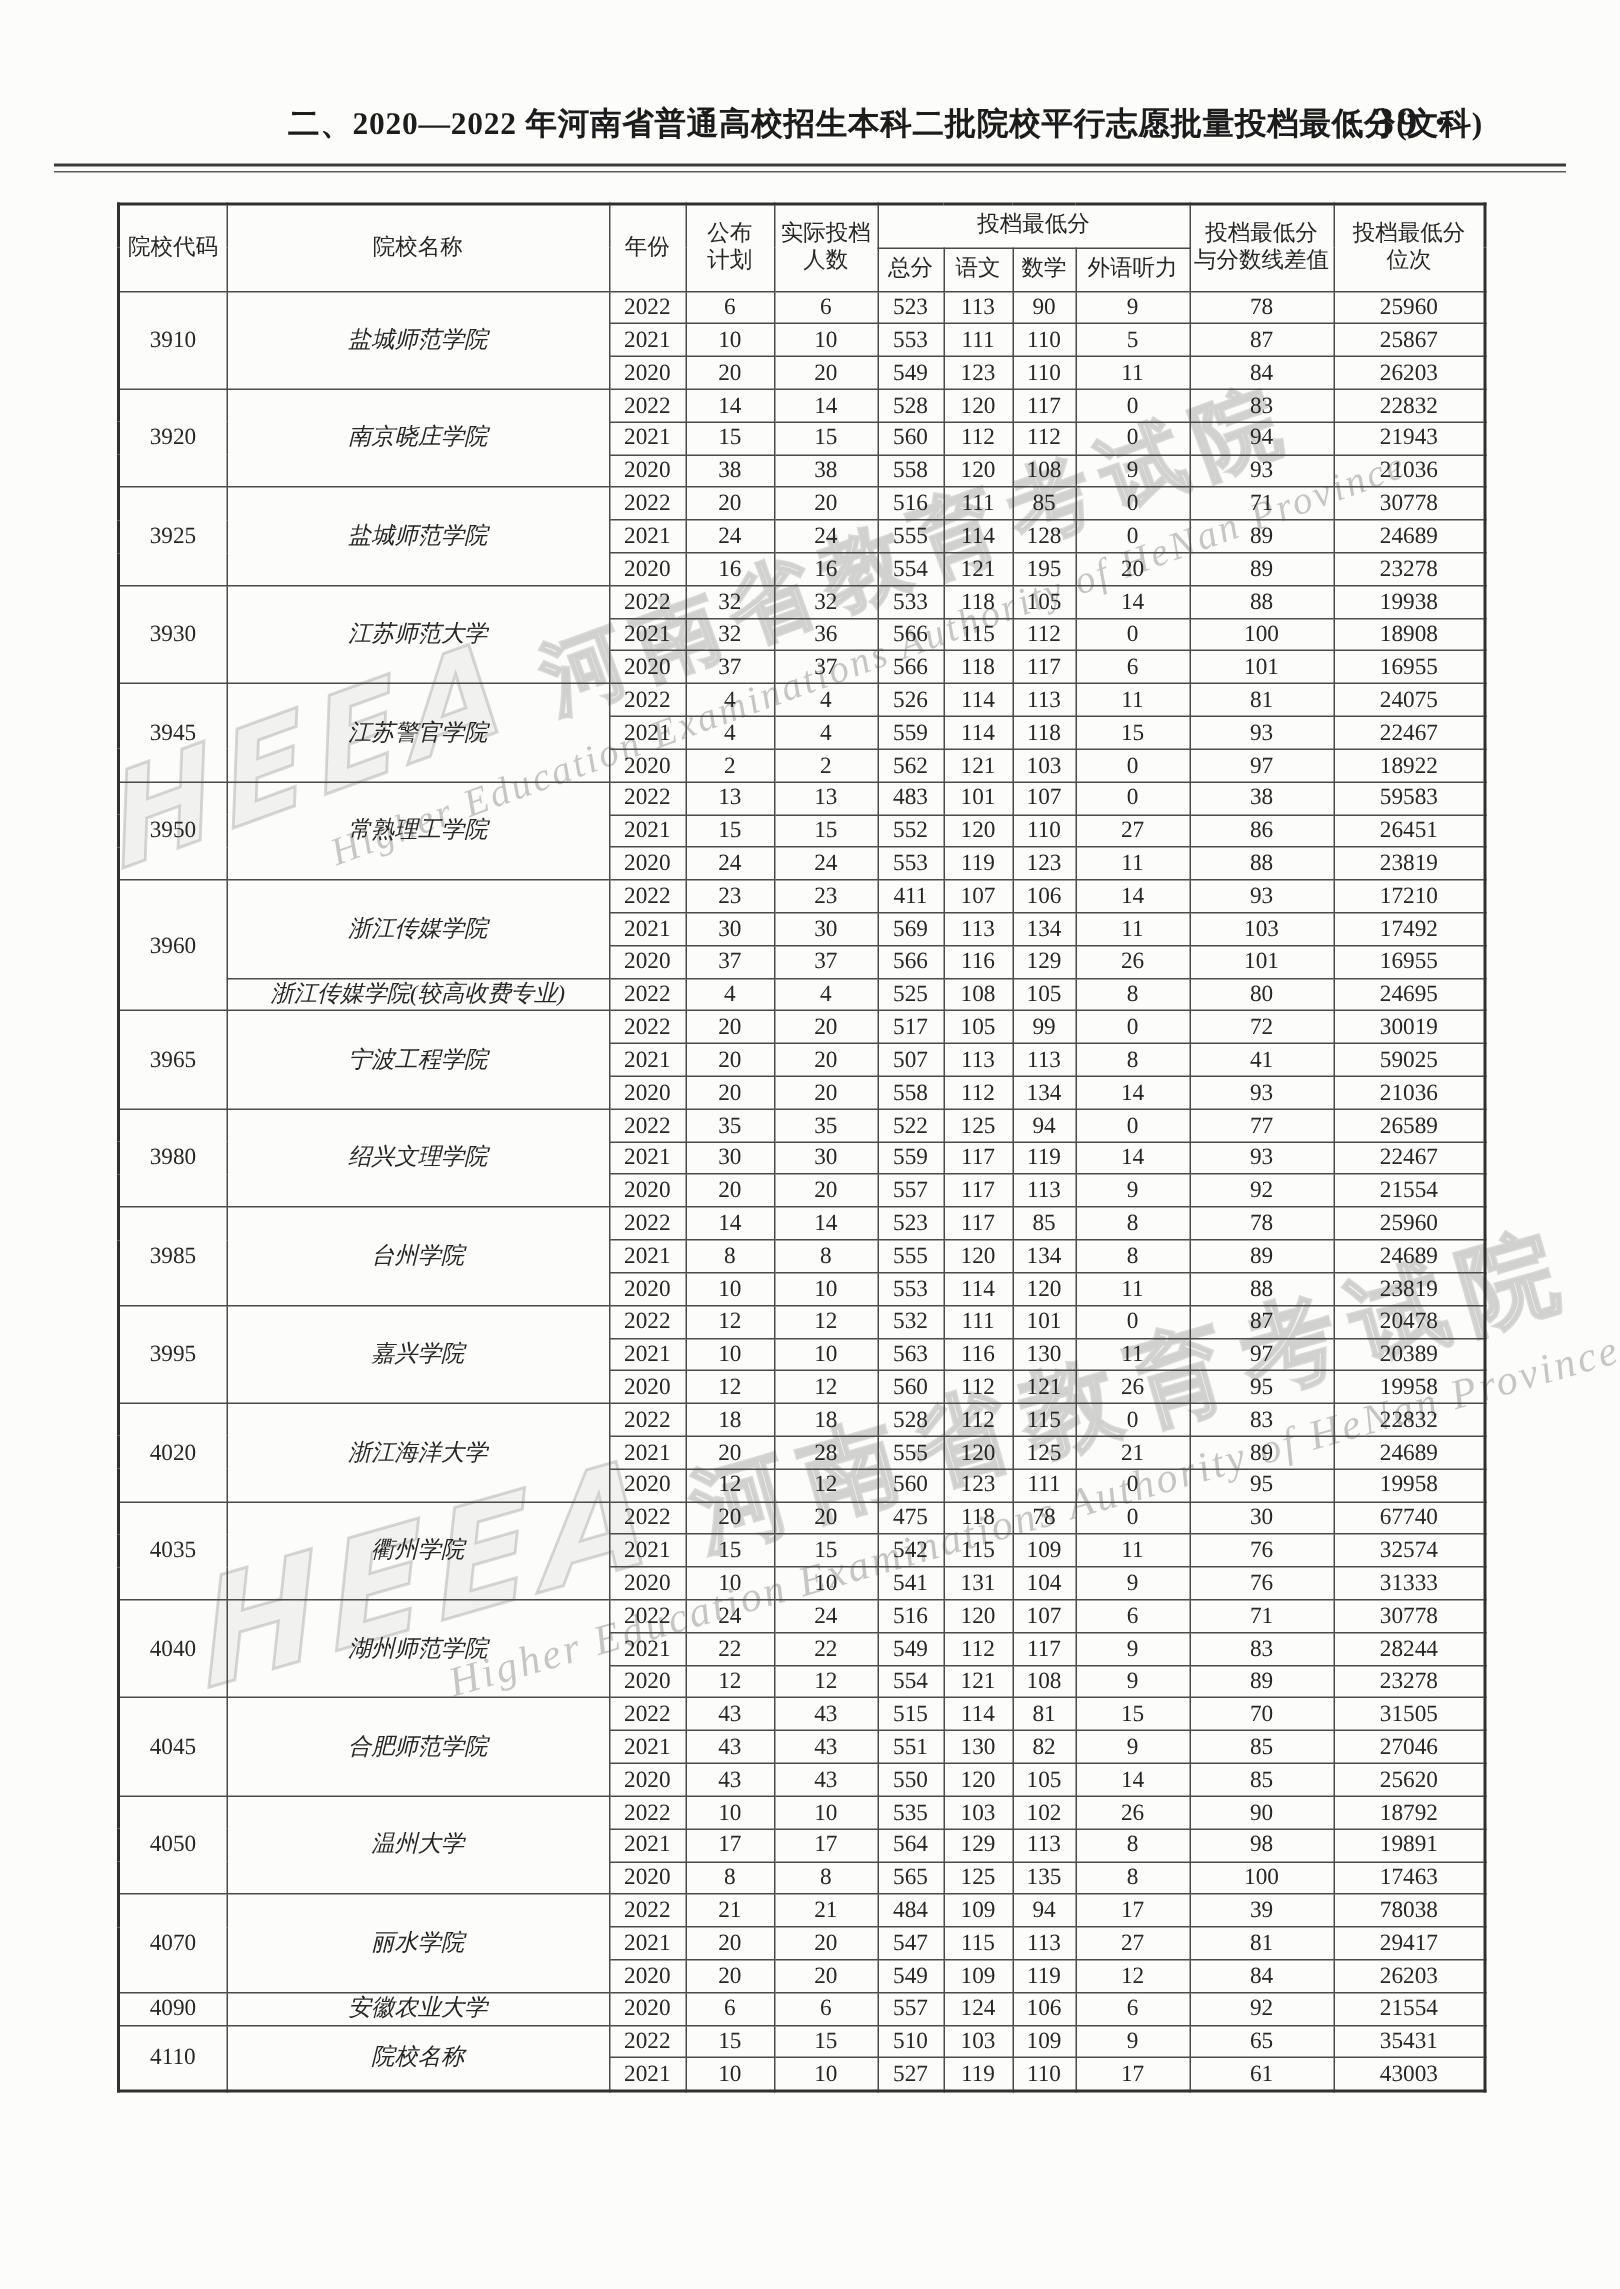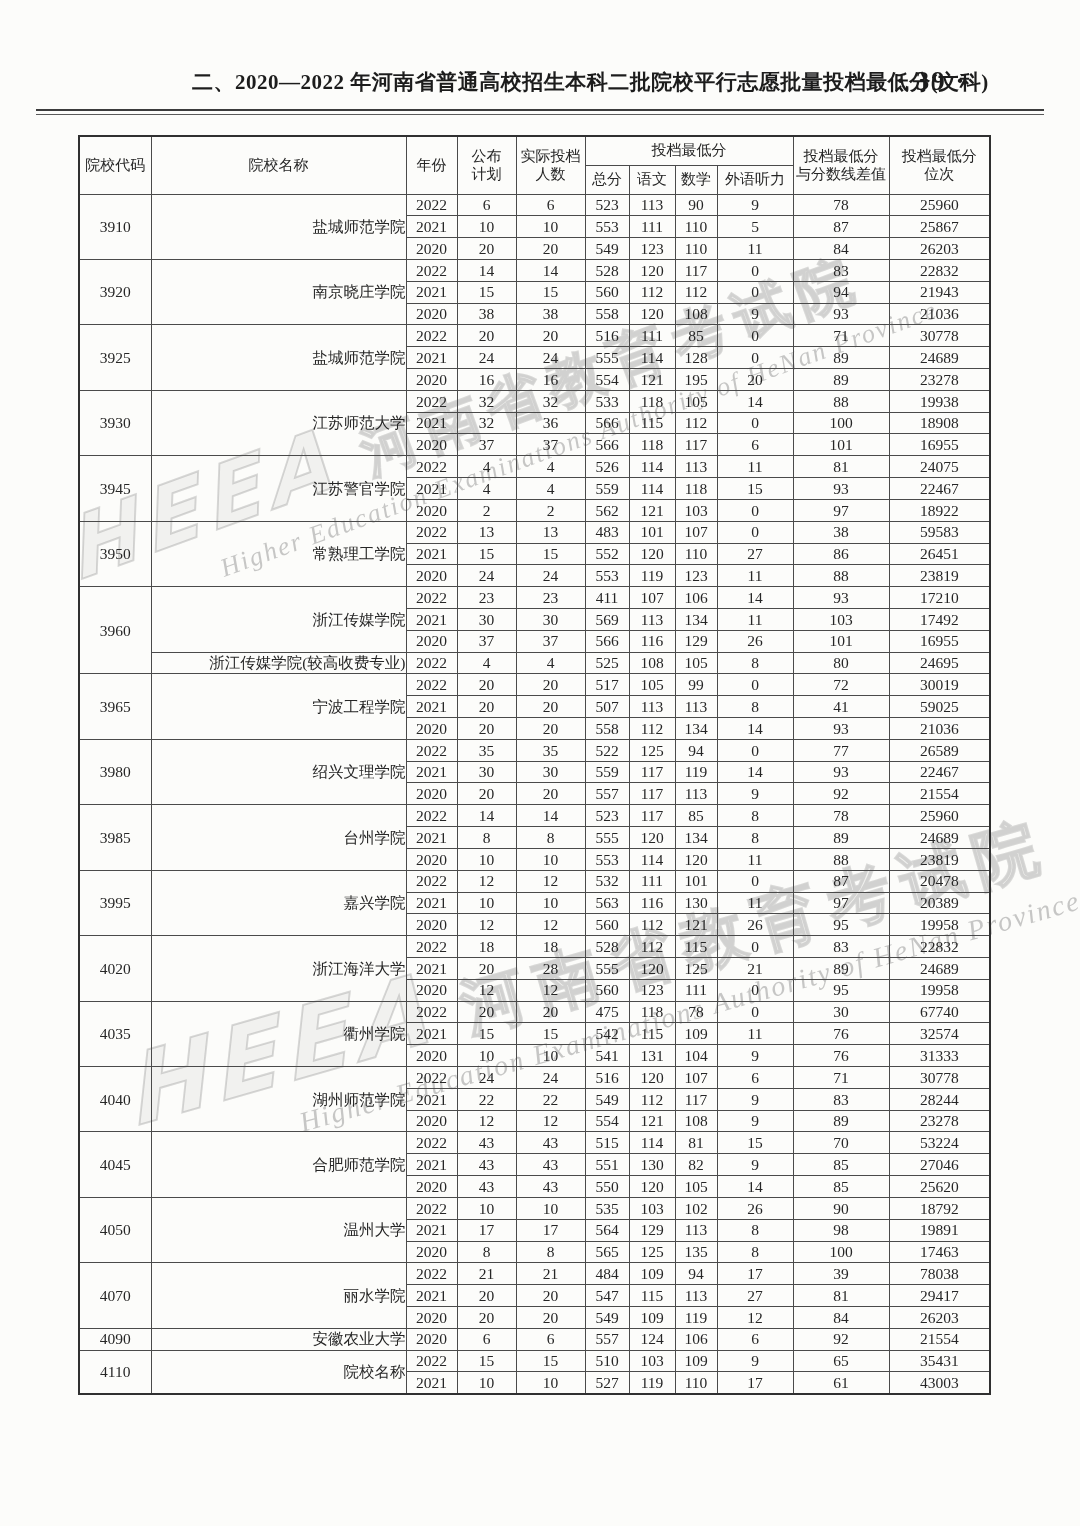--- a/index.html
+++ b/index.html
@@ -59,21 +59,21 @@
     text-align:center;font-size:15.5px;z-index:1;
   }
   .score-table th,.score-table td{
     border:1px solid #4a4a4a;padding:0;font-weight:normal;
     line-height:1.25;overflow:hidden;color:#262626;
   }
   .score-table{border:2px solid #303030;}
   .score-table thead tr{height:29px;}
   .score-table thead th{font-size:15px;}
   .score-table tbody tr{height:21.82px;}
-  .name-cell{text-align:right;padding-left:10px;}
+  .name-cell{text-align:center;padding-left:10px;font-style:italic;}
 </style>
 </head>
 <body>
 
 <div class="page">
 
   <div class="watermark wm-upper">
     <div class="wm-row">
       <span class="wm-logo">HEEA</span>
       <span class="wm-cn">河南省教育考试院</span>
@@ -632,21 +632,21 @@
           <td rowspan="3">4045</td>
           <td rowspan="3" class="name-cell">合肥师范学院</td>
           <td>2022</td>
           <td>43</td>
           <td>43</td>
           <td>515</td>
           <td>114</td>
           <td>81</td>
           <td>15</td>
           <td>70</td>
-          <td>53224</td>
+          <td>31505</td>
         </tr>
         <tr>
           <td>2021</td>
           <td>43</td>
           <td>43</td>
           <td>551</td>
           <td>130</td>
           <td>82</td>
           <td>9</td>
           <td>85</td>

